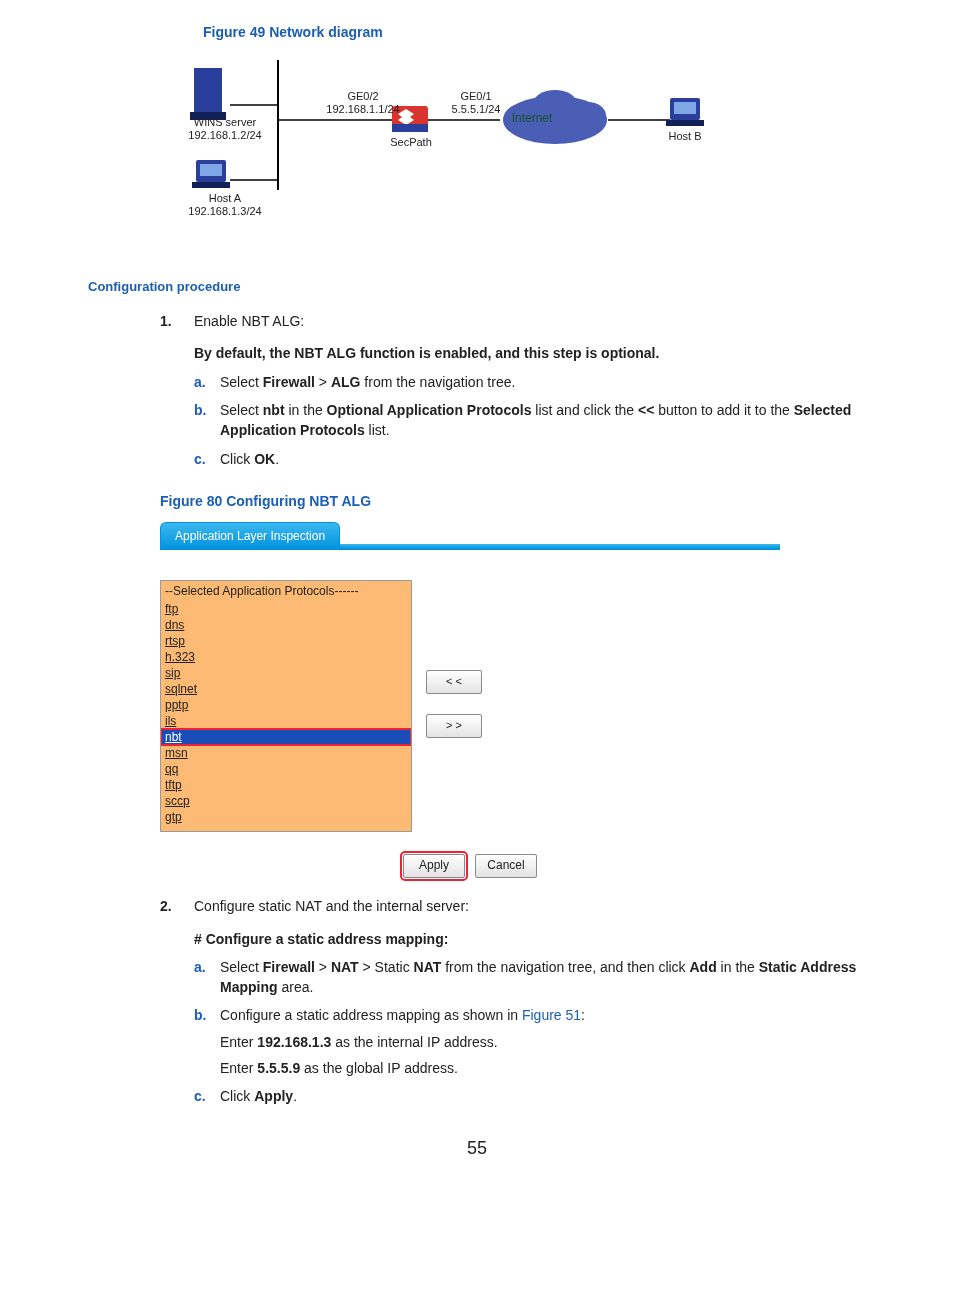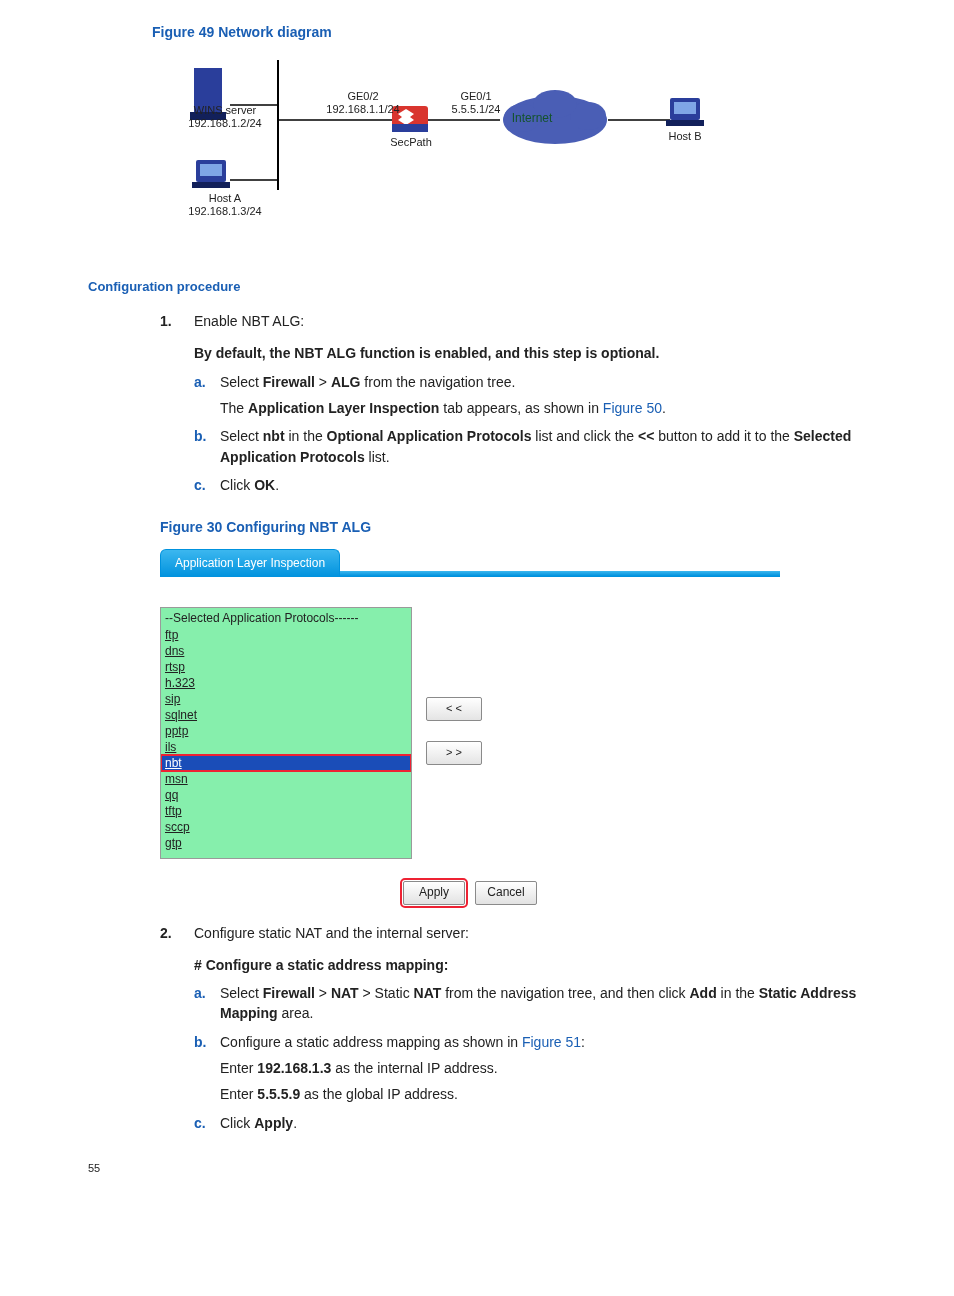--- a/index.html
+++ b/index.html
@@ -8,21 +8,21 @@
     color: #222;
     width: 954px;
     margin: 0;
     padding: 0 88px 0 88px;
     box-sizing: border-box;
     line-height: 1.45;
   }
   .fig-caption {
     color: #1a5fb4;
     font-weight: bold;
-    margin: 22px 0 8px 64px;
+    margin: 22px 0 8px 115px;
     font-size: 14px;
   }
   .fig-caption.tight { margin-left: 72px; }
   h2.section {
     color: #1a5fb4;
     font-weight: bold;
     font-size: 13px;
     margin: 28px 0 14px 0;
   }
   ol.num { list-style: none; margin: 0 0 0 72px; padding: 0; }
@@ -82,21 +82,21 @@
     align-items: flex-start;
     gap: 14px;
     margin-top: 30px;
   }
   .proto-list {
     width: 250px;
     height: 250px;
     border: 1px solid #9a9a9a;
     overflow: hidden;
     font-size: 12px;
-    background:#86efac;
+    background:#fdba74;
   }
   .proto-list .hdr { padding: 2px 4px 0 4px; }
   .proto-list .item { padding: 0 4px; line-height:16px;text-decoration:underline; }
   .proto-list .item.sel {
     background:#1a4db8; color:#fff;
     outline:2px solid #e23; outline-offset:-1px;
   }
   .move-col {
     display:flex; flex-direction:column; gap:20px;
     padding-top: 90px;
@@ -114,21 +114,21 @@
     margin: 22px 0 0 0;
   }
   .ok-btn, .cancel-btn {
     width:60px; height:22px;
     border:1px solid #8a8a8a;
     background:linear-gradient(#fff,#e2e2e2);
     font-size:12px; text-align:center; line-height:20px;
     border-radius:2px;
   }
   .ok-btn { outline:2px solid #e23; outline-offset:1px; }
-  .page-num { text-align:left; margin-top:28px; font-size:11px; }
+  .page-num { text-align:center; margin-top:28px; font-size:18px; }
 </style>
 </head>
 <body>
 
 <div class="fig-caption">Figure 49 Network diagram</div>
 
 <div class="diagram">
   <svg width="560" height="200" style="position:absolute;left:0;top:0">
 
     <line x1="118" y1="10" x2="118" y2="140" stroke="#000" stroke-width="2"></line>
@@ -167,21 +167,21 @@
       <rect x="232" y="74" width="36" height="8" fill="#2a3e9b"></rect>
     </g>
 
     <g>
       <rect x="510" y="48" width="30" height="22" rx="2" fill="#2a3e9b"></rect>
       <rect x="514" y="52" width="22" height="12" fill="#7fa6e6"></rect>
       <rect x="506" y="70" width="38" height="6" fill="#12205a"></rect>
     </g>
   </svg>
   <div class="dlabel" style="left:372px;top:62px;color:#14532d;transform:translateX(-50%);font-size:12px">Internet</div>
-  <div class="dlabel" style="left:10px;top:54px;width:110px">
+  <div class="dlabel" style="left:10px;top:66px;width:110px">
     <span>WINS server</span><br>
     <span>192.168.1.2/24</span>
   </div>
   <div class="dlabel" style="left:18px;top:142px;width:94px">
     <span>Host A</span><br>
     <span>192.168.1.3/24</span>
   </div>
   <div class="dlabel" style="left:158px;top:40px;width:90px">
     <span>GE0/2</span><br>
     <span>192.168.1.1/24</span>
@@ -201,35 +201,32 @@
     <span class="marker">1.</span>
     <span>Enable NBT ALG:</span>
   </li>
 </ol>
 <div class="indent">By default, the NBT ALG function is enabled, and this step is optional.</div>
 
 <ol class="alpha">
   <li>
     <span class="marker">a.</span>
     <span>Select </span><strong>Firewall</strong><span> &gt; </span><strong>ALG</strong><span> from the navigation tree.</span>
-    <div class="alpha-sub">
-      <span>The </span><strong>Application Layer Inspection</strong><span> tab appears, as shown in </span><span class="link">Figure 50</span><span>.</span>
-    </div>
   </li>
   <li>
     <span class="marker">b.</span>
     <span>Select </span><strong>nbt</strong><span> in the </span><strong>Optional Application Protocols</strong><span> list and click the </span><strong>&lt;&lt;</strong><span> button to add it to the </span><strong>Selected Application Protocols</strong><span> list.</span>
   </li>
   <li>
     <span class="marker">c.</span>
     <span>Click </span><strong>OK</strong><span>.</span>
   </li>
 </ol>
 
-<div class="fig-caption tight">Figure 30 Configuring NBT ALG</div>
+<div class="fig-caption tight">Figure 80 Configuring NBT ALG</div>
 
 <div class="alg-ui">
   <div class="tab-row">
     <div class="tab-bar-line"></div>
     <div class="tab-active">Application Layer Inspection</div>
   </div>
   <div class="lists-row">
     <div class="proto-list" id="selected-list">
       <div class="hdr">--Selected Application Protocols------</div>
     <div class="item">ftp</div>

